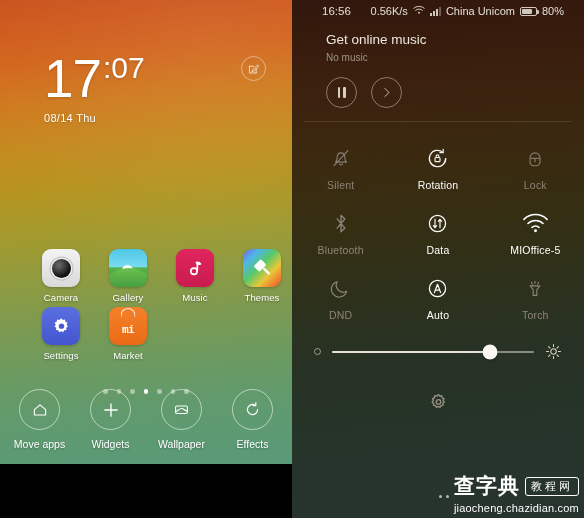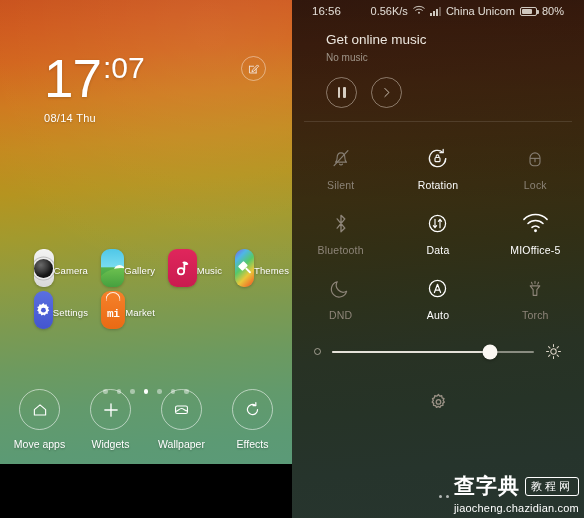--- a/index.html
+++ b/index.html
@@ -39,21 +39,21 @@
     border:1px solid rgba(255,255,255,.42);
     display:flex; align-items:center; justify-content:center;
   }
   .edit-badge svg { display:block; }
 
   
   .app-grid {
     position:absolute; left:34px; top:249px;
     display:grid; grid-template-columns:repeat(4,54px); gap:4px 13px;
   }
-  .app-cell { width:54px; display:flex; align-items:center; }
+  .app-cell { width:54px; display:flex; flex-direction:column; align-items:center; }
   .app-icon {
     width:38px; height:38px; border-radius:9px; position:relative; overflow:hidden;
     box-shadow:0 1px 3px rgba(0,0,0,.22);
     display:flex; align-items:center; justify-content:center;
   }
   .app-label {
     margin-top:5px; font-size:9.5px; color:#fff; letter-spacing:.1px;
     text-shadow:0 1px 2px rgba(0,0,0,.35); white-space:nowrap;
   }
 
@@ -111,21 +111,21 @@
       #3d1d10 0%, #42200f 8%, #432510 17%, #3f2a10 27%,
       #392d11 37%, #322f15 47%, #2c311c 57%, #283224 67%,
       #263327 77%, #26342c 88%, #27352e 100%);
     color:#fff;
   }
   .right-shade { position:absolute; inset:0;
     background:linear-gradient(180deg, rgba(0,0,0,.20), rgba(0,0,0,0) 40%); pointer-events:none; }
 
   .statusbar {
     position:relative; height:22px; display:flex; align-items:center;
-    padding:0 20px; font-size:11px; color:#e2ddd6;
+    padding:0 20px; font-size:11px; color:#e2ddd6;margin-left:10px;
   }
   .sb-time { font-size:11.5px; }
   .sb-right { margin-left:auto; display:flex; align-items:center; gap:5px; }
   .sb-speed { font-size:11px; }
   .sb-carrier { font-size:11px; }
   .sb-batt-pct { font-size:11px; }
   .batt-shell {
     width:17px; height:9px; border:1px solid #cfc8bf; border-radius:2px;
     position:relative; display:flex; align-items:center; padding:1px;
   }

